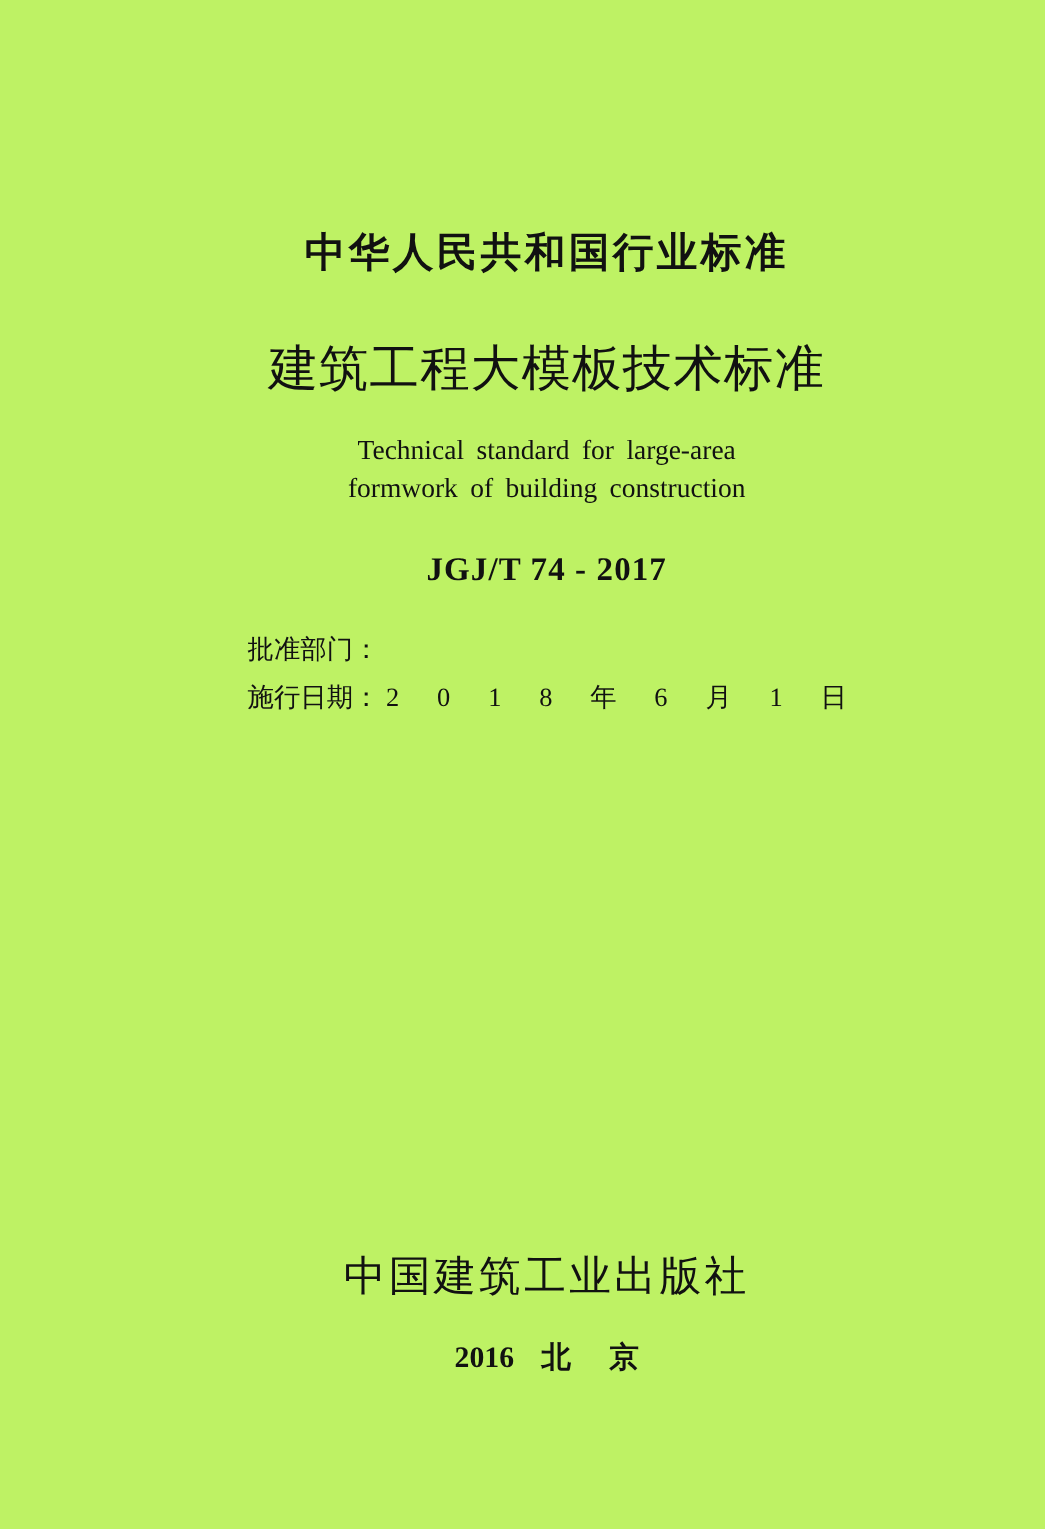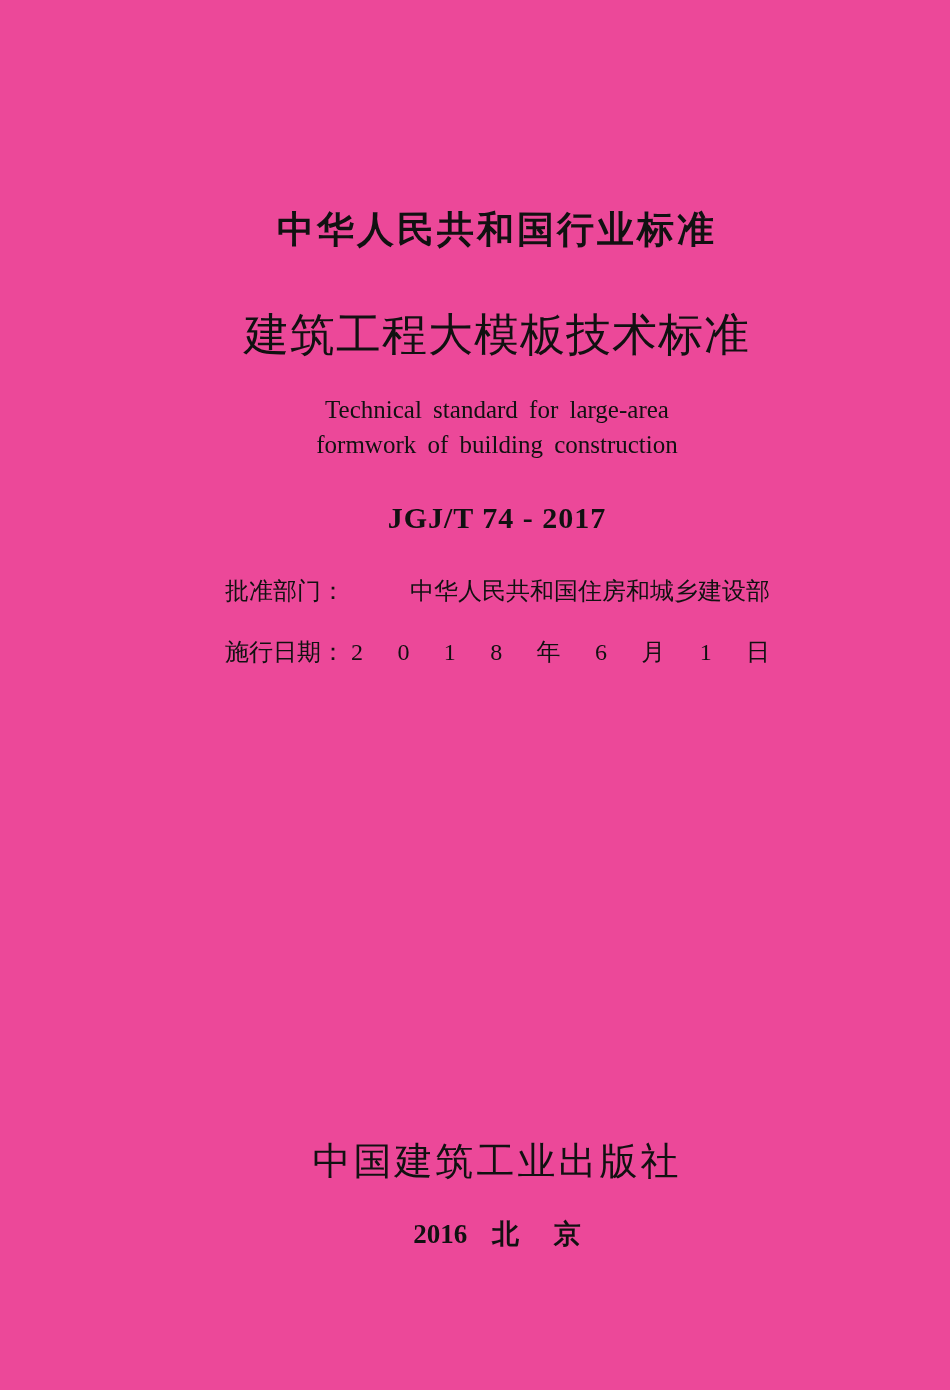--- a/index.html
+++ b/index.html
@@ -5,21 +5,21 @@
   html, body {
     margin: 0;
     padding: 0;
     background: #e8e8e8;
   }
   .page {
     position: relative;
     width: 950px;
     height: 1390px;
     margin: 0 auto;
-    background: #ec4899;
+    background: #bef264;
     color: #111111;
     overflow: hidden;
     font-family: "Liberation Serif", serif;
   }
   
   .row {
     position: absolute;
     left: 0;
     width: 950px;
     text-align: center;
@@ -62,21 +62,21 @@
     width: 545px;
     font-size: 24px;
     line-height: 1;
   }
   .dept-row {
     top: 579px;
     display: flex;
     justify-content: space-between;
   }
   .date-row {
-    top: 640px;
+    top: 623px;
     display: flex;
   }
   .date-row .date-spread {
     flex: 1;
     display: flex;
     justify-content: space-between;
     margin-left: 6px;
   }
   .publisher {
     top: 1142px;
@@ -101,21 +101,20 @@
   <div class="row main-title">建筑工程大模板技术标准</div>
 
   <div class="row english-title-1">Technical standard for large-area</div>
 
   <div class="row english-title-2">formwork of building construction</div>
 
   <div class="row standard-code">JGJ/T 74 - 2017</div>
 
   <div class="meta-block dept-row">
     <span>批准部门：</span>
-    <span>中华人民共和国住房和城乡建设部</span>
   </div>
 
   <div class="meta-block date-row">
     <span>施行日期：</span>
     <span class="date-spread">
       <span>2</span>
       <span>0</span>
       <span>1</span>
       <span>8</span>
       <span>年</span>

